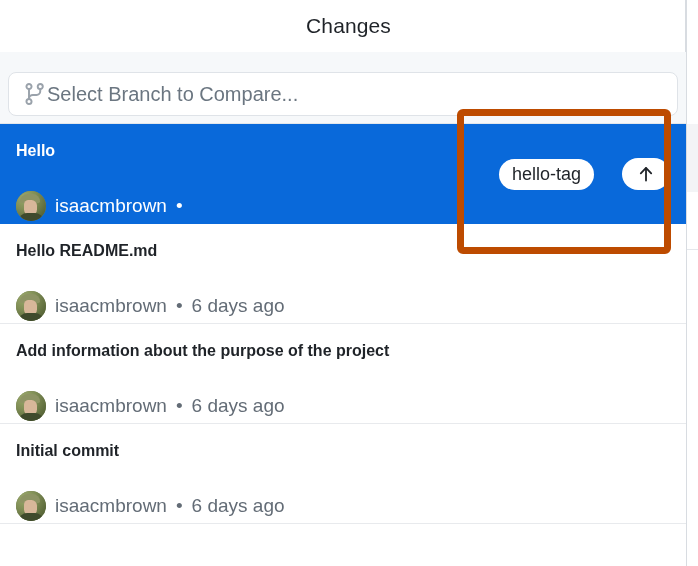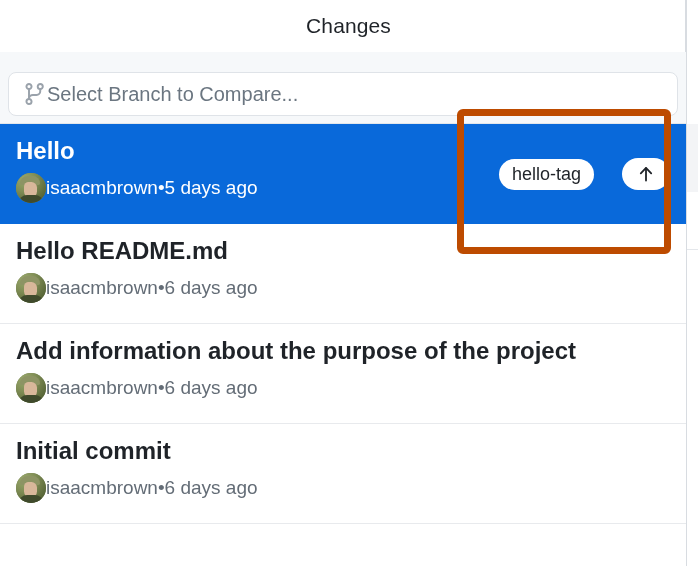--- a/index.html
+++ b/index.html
@@ -97,34 +97,35 @@
     padding: 14px 16px 0 16px;
     border-bottom: 1px solid #e8eaed;
     background: #ffffff;
     cursor: default;
   }
   .commit-row.selected {
     background: #0969da;
     border-bottom-color: #0969da;
   }
   .commit-title {
-    font-size: 24px;
+    font-size: 16px;
     font-weight: bold;
     color: #1f2328;
     line-height: 26px;
     white-space: nowrap;
     overflow: hidden;
     text-overflow: ellipsis;
   }
   .commit-row.selected .commit-title { color: #ffffff; }
 
   .commit-meta {
     display: flex;
     align-items: center;
-    margin-top: 9px;
+    gap: 9px;
+    margin-top: 27px;
   }
   .avatar {
     width: 30px; height: 30px;
     border-radius: 50%;
     flex: 0 0 auto;
     overflow: hidden;
     position: relative;
     background: #7d8a5c;
   }
   .avatar .sky {
@@ -256,21 +257,20 @@
       <div class="commit-title">Hello</div>
       <div class="commit-meta">
         <span class="avatar">
           <span class="sky"></span>
             <span class="cap"></span>
             <span class="face"></span>
             <span class="shirt"></span>
         </span>
         <span class="commit-author">isaacmbrown</span>
         <span class="commit-author dot-sep">•</span>
-        <span class="commit-author">5 days ago</span>
       </div>
       <div class="row-actions">
         <span class="tag-pill">hello-tag</span>
         <span class="push-pill">
           <span>
             <svg width="20" height="20" viewBox="0 0 20 20" fill="none" aria-hidden="true">
               <path d="M10 16.5V4.2" stroke="#1f2328" stroke-width="1.8" stroke-linecap="round"></path>
               <path d="M4.8 9.3L10 3.9l5.2 5.4" stroke="#1f2328" stroke-width="1.8" stroke-linecap="round" stroke-linejoin="round"></path>
             </svg>
           </span>

